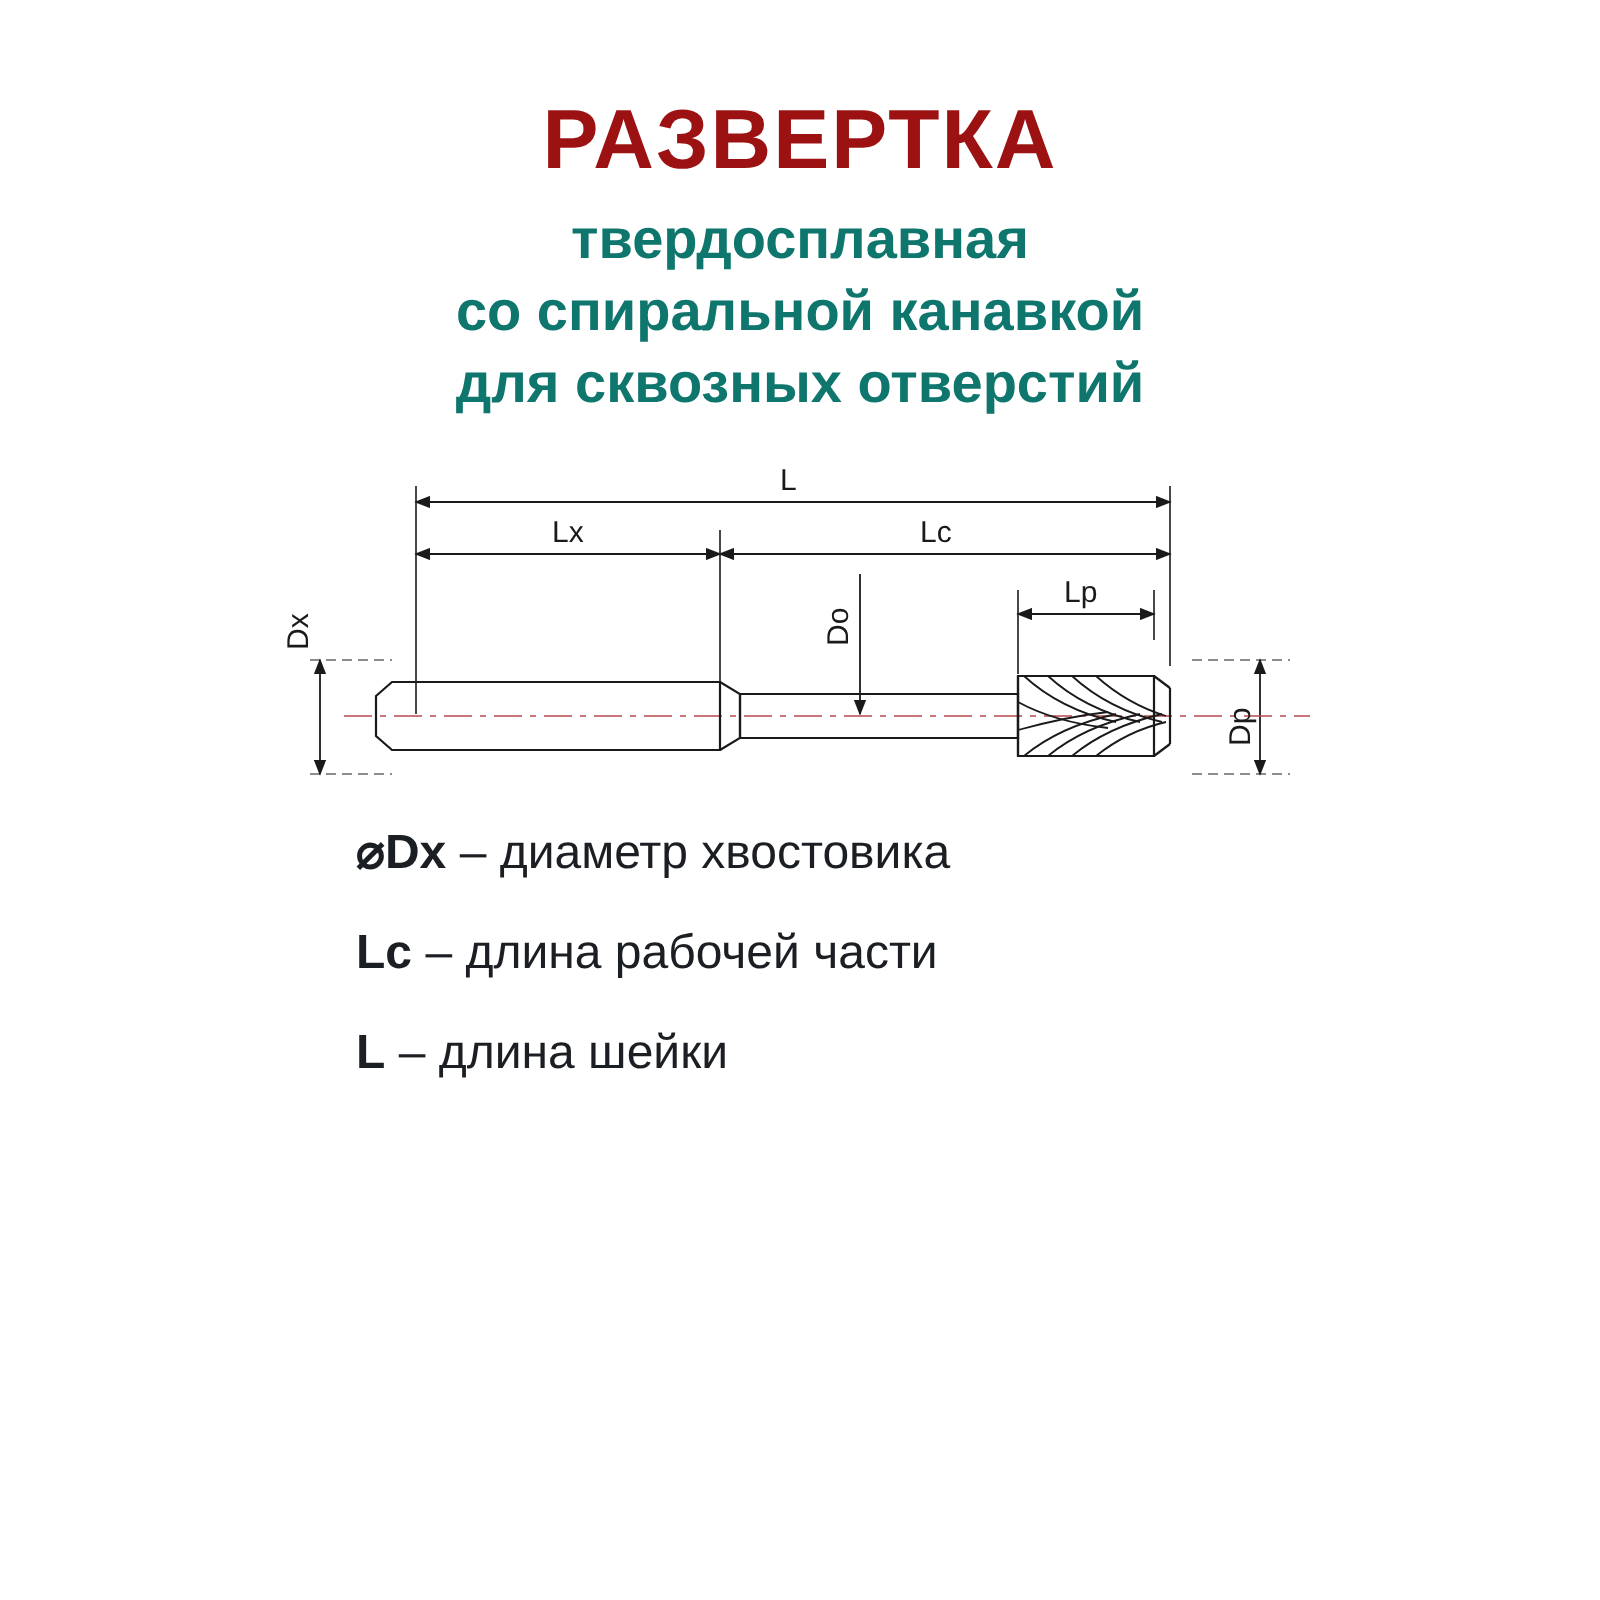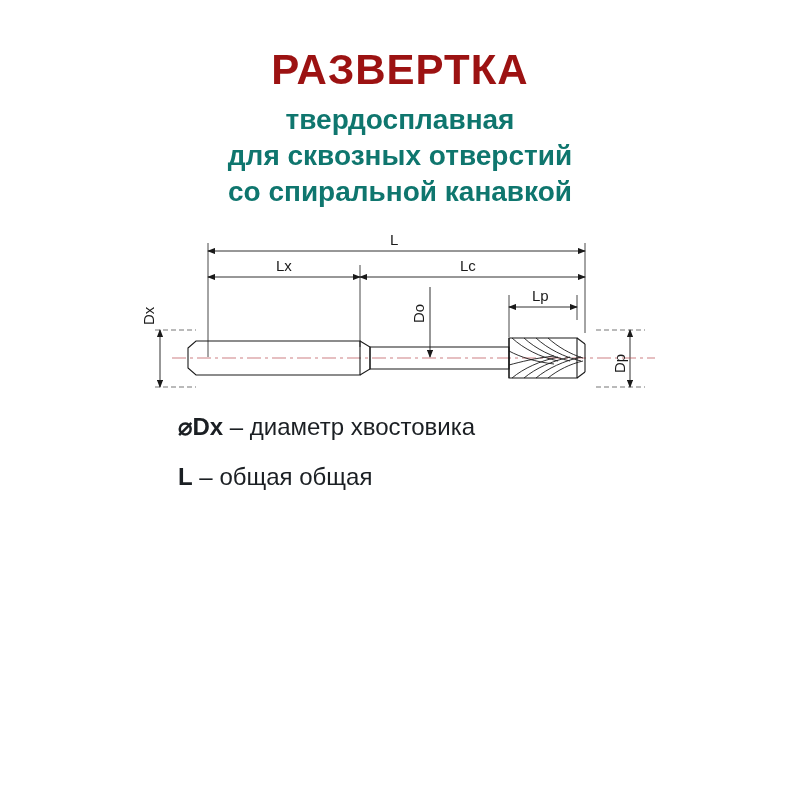--- a/index.html
+++ b/index.html
@@ -79,22 +79,22 @@
   }
 </style>
 </head>
 <body>
 
 <div class="page">
 
   <div class="title-block">
     <div class="main-title">РАЗВЕРТКА</div>
     <div class="subtitle-line">твердосплавная</div>
+    <div class="subtitle-line">со спиральной канавкой</div>
     <div class="subtitle-line">для сквозных отверстий</div>
-    <div class="subtitle-line">со спиральной канавкой</div>
   </div>
 
   <div class="drawing">
     <svg width="620" height="195" viewBox="0 0 620 195" xmlns="http://www.w3.org/2000/svg">
       <defs>
         <marker id="arrS" markerWidth="9" markerHeight="7" refX="8" refY="3.5" orient="auto">
           <polygon points="0,0 9,3.5 0,7" fill="#1a1a1a"></polygon>
         </marker>
         <marker id="arrE" markerWidth="9" markerHeight="7" refX="1" refY="3.5" orient="auto">
           <polygon points="9,0 0,3.5 9,7" fill="#1a1a1a"></polygon>
@@ -175,22 +175,27 @@
 
 
 
     <div class="legend-row">
       <span class="legend-sym">⌀Dx</span>
       <span class="legend-dash">–</span>
       <span class="legend-desc">диаметр хвостовика</span>
     </div>
 
 
+    <div class="legend-row">
+      <span class="legend-sym">Lc</span>
+      <span class="legend-dash">–</span>
+      <span class="legend-desc">длина рабочей части</span>
+    </div>
 
 
     <div class="legend-row">
       <span class="legend-sym">L</span>
       <span class="legend-dash">–</span>
-      <span class="legend-desc">общая общая</span>
+      <span class="legend-desc">длина шейки</span>
     </div>
 
   </div>
 </div>
 
 </body></html>

